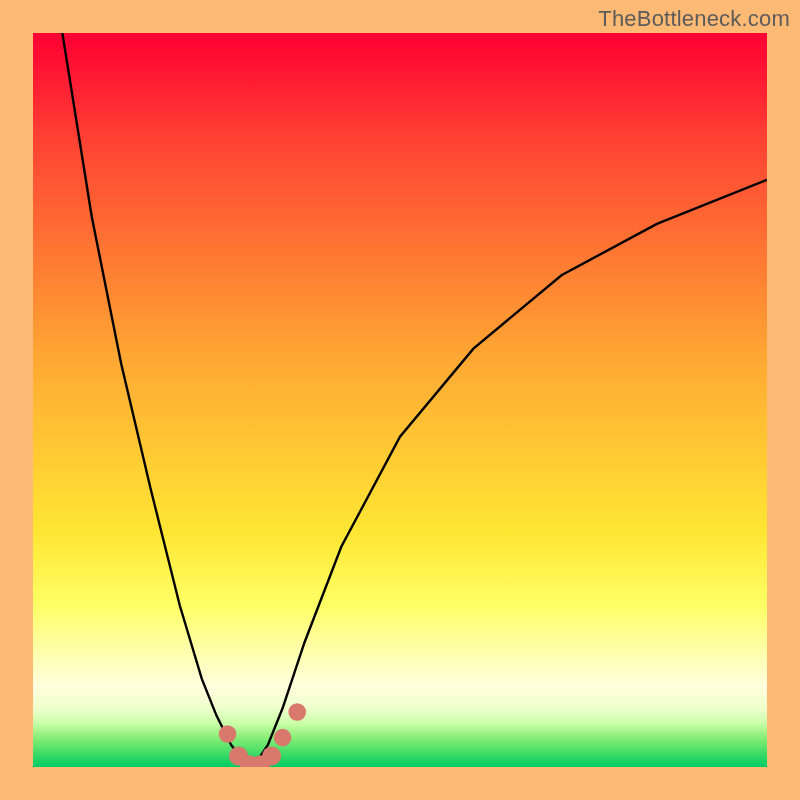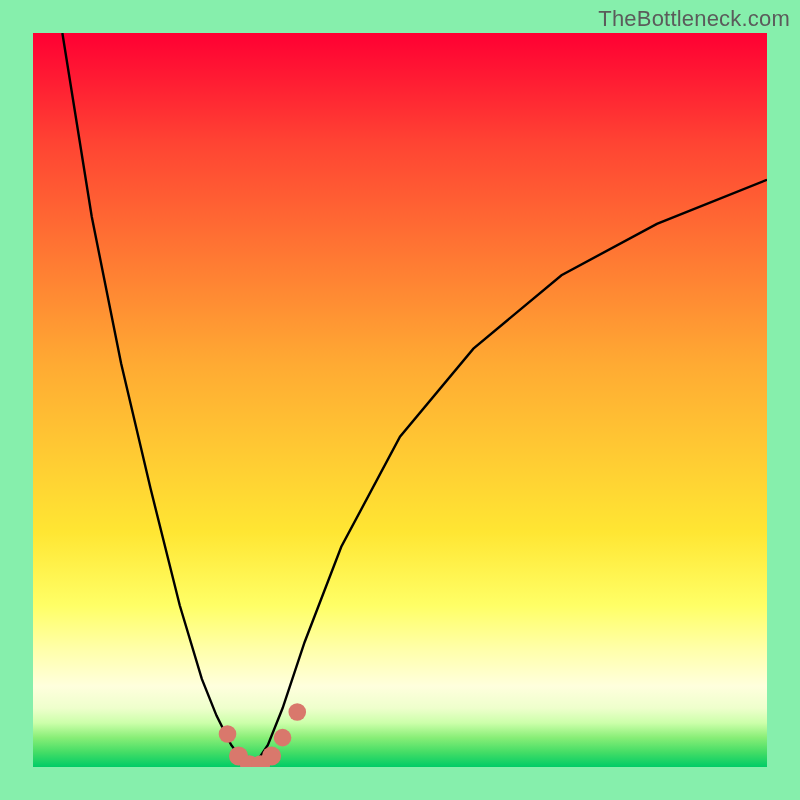--- a/index.html
+++ b/index.html
@@ -10,21 +10,21 @@
     background: #000;
     overflow: hidden;
     font-family: Arial, Helvetica, sans-serif;
   }
   .frame {
     position: absolute;
     left: 0;
     top: 0;
     width: 800px;
     height: 800px;
-    background: #86efac;
+    background: #fdba74;
   }
   .plot-area {
     position: absolute;
     left: 33px;
     top: 33px;
     width: 734px;
     height: 734px;
     background: linear-gradient(to bottom,
       #ff0033 0%,
       #ff1a33 6%,

